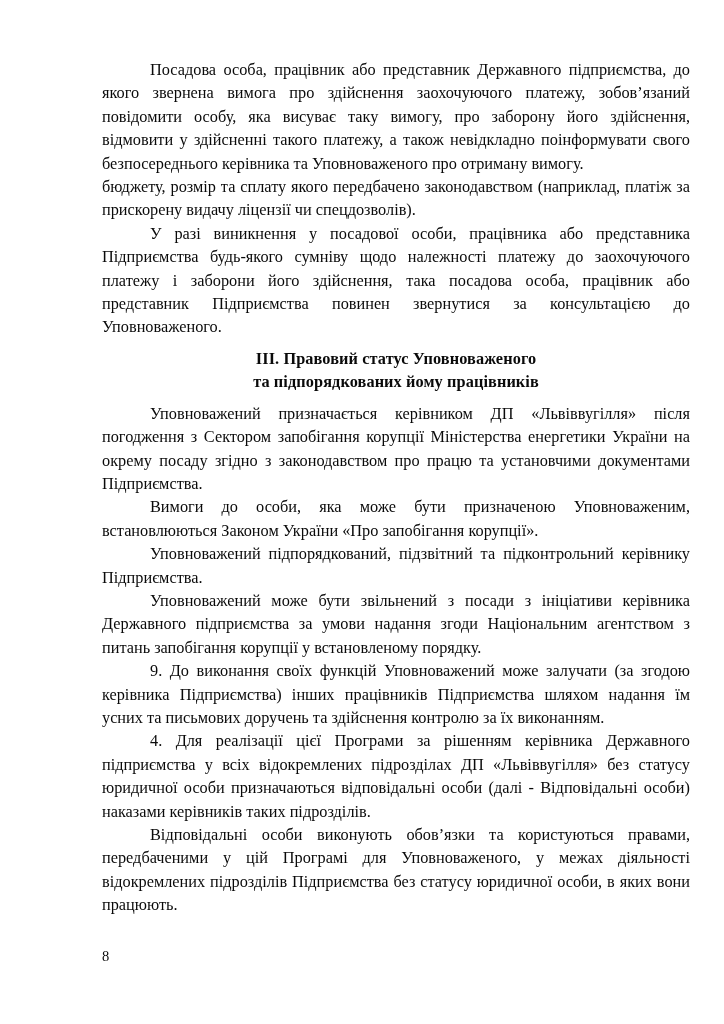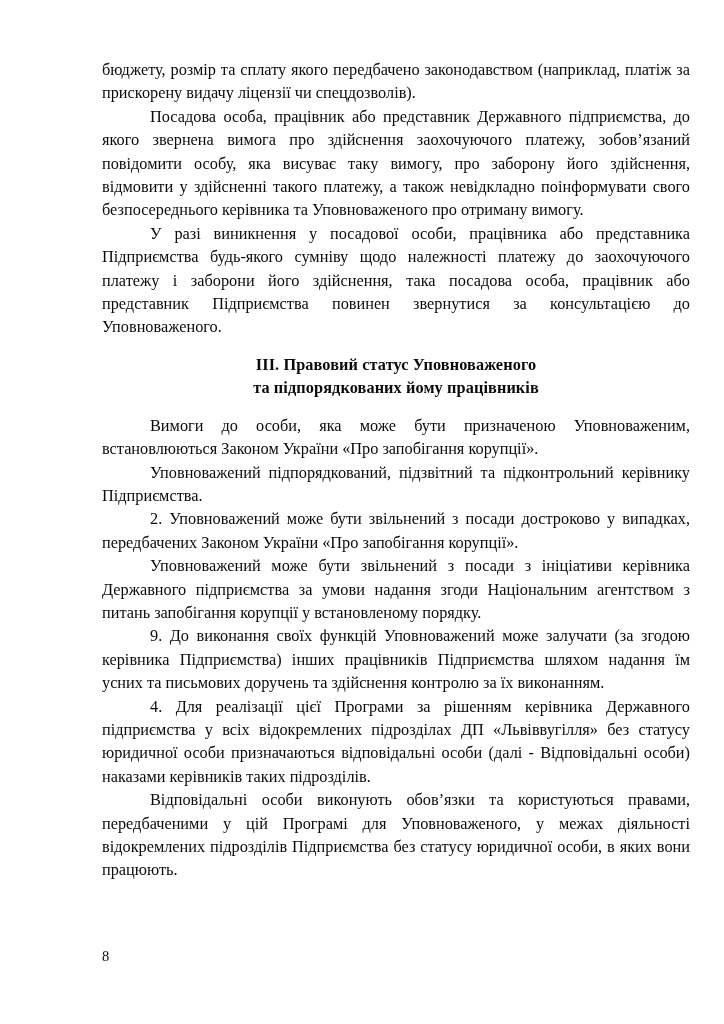--- a/index.html
+++ b/index.html
@@ -34,21 +34,21 @@
   .para {
     margin: 0;
     text-indent: 48px;
     text-align: justify;
     text-align-last: left;
   }
   .para.no-indent {
     text-indent: 0;
   }
   .heading-block {
-    margin: 14px;
+    margin: 8px;
     padding: 0;
   }
   .heading {
     margin: 0;
     font-weight: bold;
     text-align: center;
     text-indent: 0;
     font-size: 16.3px;
     line-height: 23.4px;
     letter-spacing: 0.1px;
@@ -62,39 +62,39 @@
     text-align: left;
   }
 </style>
 </head>
 <body>
 
 <div class="page">
 
   <div class="body-text">
 
+    <p class="para">Посадова особа, працівник або представник Державного підприємства, до якого звернена вимога про здійснення заохочуючого платежу, зобов’язаний повідомити особу, яка висуває таку вимогу, про заборону його здійснення, відмовити у здійсненні такого платежу, а також невідкладно поінформувати свого безпосереднього керівника та Уповноваженого про отриману вимогу.</p>
+
     <p class="para no-indent">бюджету, розмір та сплату якого передбачено законодавством (наприклад, платіж за прискорену видачу ліцензії чи спецдозволів).</p>
-
-    <p class="para">Посадова особа, працівник або представник Державного підприємства, до якого звернена вимога про здійснення заохочуючого платежу, зобов’язаний повідомити особу, яка висуває таку вимогу, про заборону його здійснення, відмовити у здійсненні такого платежу, а також невідкладно поінформувати свого безпосереднього керівника та Уповноваженого про отриману вимогу.</p>
 
     <p class="para">У разі виникнення у посадової особи, працівника або представника Підприємства будь-якого сумніву щодо належності платежу до заохочуючого платежу і заборони його здійснення, така посадова особа, працівник або представник Підприємства повинен звернутися за консультацією до Уповноваженого.</p>
 
 
     <div class="heading-block">
       <p class="heading">III. Правовий статус Уповноваженого</p>
       <p class="heading">та підпорядкованих йому працівників</p>
     </div>
 
 
+    <p class="para">Уповноважений призначається керівником ДП «Львіввугілля» після погодження з Сектором запобігання корупції Міністерства енергетики України на окрему посаду згідно з законодавством про працю та установчими документами Підприємства.</p>
 
     <p class="para">Вимоги до особи, яка може бути призначеною Уповноваженим, встановлюються Законом України «Про запобігання корупції».</p>
 
     <p class="para">Уповноважений підпорядкований, підзвітний та підконтрольний керівнику Підприємства.</p>
 
-    <p class="para">2. Уповноважений може бути звільнений з посади достроково у випадках, передбачених Законом України «Про запобігання корупції».</p>
 
     <p class="para">Уповноважений може бути звільнений з посади з ініціативи керівника Державного підприємства за умови надання згоди Національним агентством з питань запобігання корупції у встановленому порядку.</p>
 
     <p class="para">9. До виконання своїх функцій Уповноважений може залучати (за згодою керівника Підприємства) інших працівників Підприємства шляхом надання їм усних та письмових доручень та здійснення контролю за їх виконанням.</p>
 
     <p class="para">4. Для реалізації цієї Програми за рішенням керівника Державного підприємства у всіх відокремлених підрозділах ДП «Львіввугілля» без статусу юридичної особи призначаються відповідальні особи (далі - Відповідальні особи) наказами керівників таких підрозділів.</p>
 
     <p class="para">Відповідальні особи виконують обов’язки та користуються правами, передбаченими у цій Програмі для Уповноваженого, у межах діяльності відокремлених підрозділів Підприємства без статусу юридичної особи, в яких вони працюють.</p>
 
   </div>

